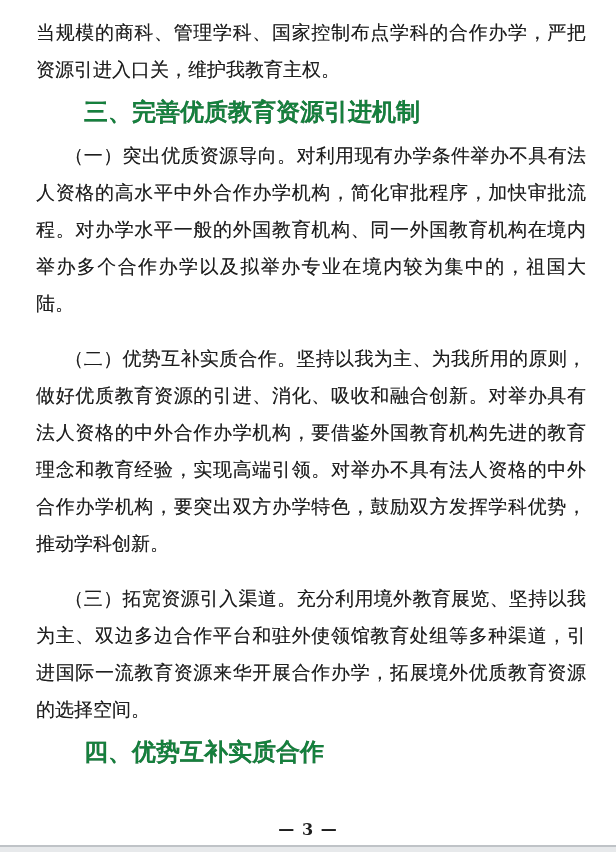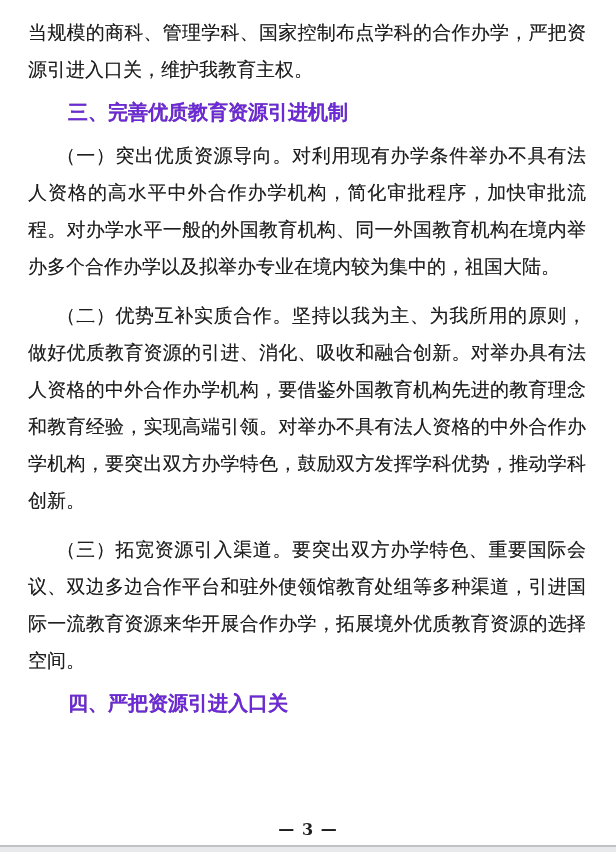--- a/index.html
+++ b/index.html
@@ -10,43 +10,43 @@
   .page {
     position: relative;
     width: 616px;
     height: 852px;
     background: #ffffff;
     overflow: hidden;
     font-family: "DejaVu Sans", "Liberation Sans", sans-serif;
   }
   .content {
     position: absolute;
-    left: 28px;
+    left: 36px;
     right: 30px;
     top: 14px;
   }
   .para {
     margin: 0;
     font-size: 19px;
     line-height: 37px;
     color: #1e1e1e;
     text-align: justify;
     text-align-last: left;
     text-indent: 1.5em;
     text-shadow: 0 0 0.6px rgba(30,30,30,0.55);
     word-break: break-all;
   }
-  .para + .para { margin-top: 12px; }
+  .para + .para { margin-top: 18px; }
   .para.continuation { text-indent: 0; }
   .section-heading {
     margin: 6px 0 6px 0;
-    font-size: 20px;
+    font-size: 24px;
     line-height: 37px;
     font-weight: 700;
-    color: #6d28d9;
+    color: #15803d;
     text-indent: 2em;
     text-shadow: 0 0 0.5px rgba(20,20,20,0.5);
   }
   .page-number {
     position: absolute;
     left: 0;
     right: 0;
     bottom: 13px;
     text-align: center;
     font-family: "DejaVu Serif", "Liberation Serif", serif;
@@ -67,20 +67,20 @@
 </style>
 </head>
 <body>
 
 <div class="page">
   <div class="content">
     <p class="para continuation">当规模的商科、管理学科、国家控制布点学科的合作办学，严把资源引进入口关，维护我教育主权。</p>
     <h2 class="section-heading">三、完善优质教育资源引进机制</h2>
     <p class="para">（一）突出优质资源导向。对利用现有办学条件举办不具有法人资格的高水平中外合作办学机构，简化审批程序，加快审批流程。对办学水平一般的外国教育机构、同一外国教育机构在境内举办多个合作办学以及拟举办专业在境内较为集中的，祖国大陆。</p>
     <p class="para">（二）优势互补实质合作。坚持以我为主、为我所用的原则，做好优质教育资源的引进、消化、吸收和融合创新。对举办具有法人资格的中外合作办学机构，要借鉴外国教育机构先进的教育理念和教育经验，实现高端引领。对举办不具有法人资格的中外合作办学机构，要突出双方办学特色，鼓励双方发挥学科优势，推动学科创新。</p>
-    <p class="para">（三）拓宽资源引入渠道。要突出双方办学特色、重要国际会议、双边多边合作平台和驻外使领馆教育处组等多种渠道，引进国际一流教育资源来华开展合作办学，拓展境外优质教育资源的选择空间。</p>
-    <h2 class="section-heading">四、严把资源引进入口关</h2>
+    <p class="para">（三）拓宽资源引入渠道。充分利用境外教育展览、坚持以我为主、双边多边合作平台和驻外使领馆教育处组等多种渠道，引进国际一流教育资源来华开展合作办学，拓展境外优质教育资源的选择空间。</p>
+    <h2 class="section-heading">四、优势互补实质合作</h2>
   </div>
 
   <div class="page-number">— 3 —</div>
 
   <div class="scan-bottom-edge"></div>
 </div>
 
 </body></html>

